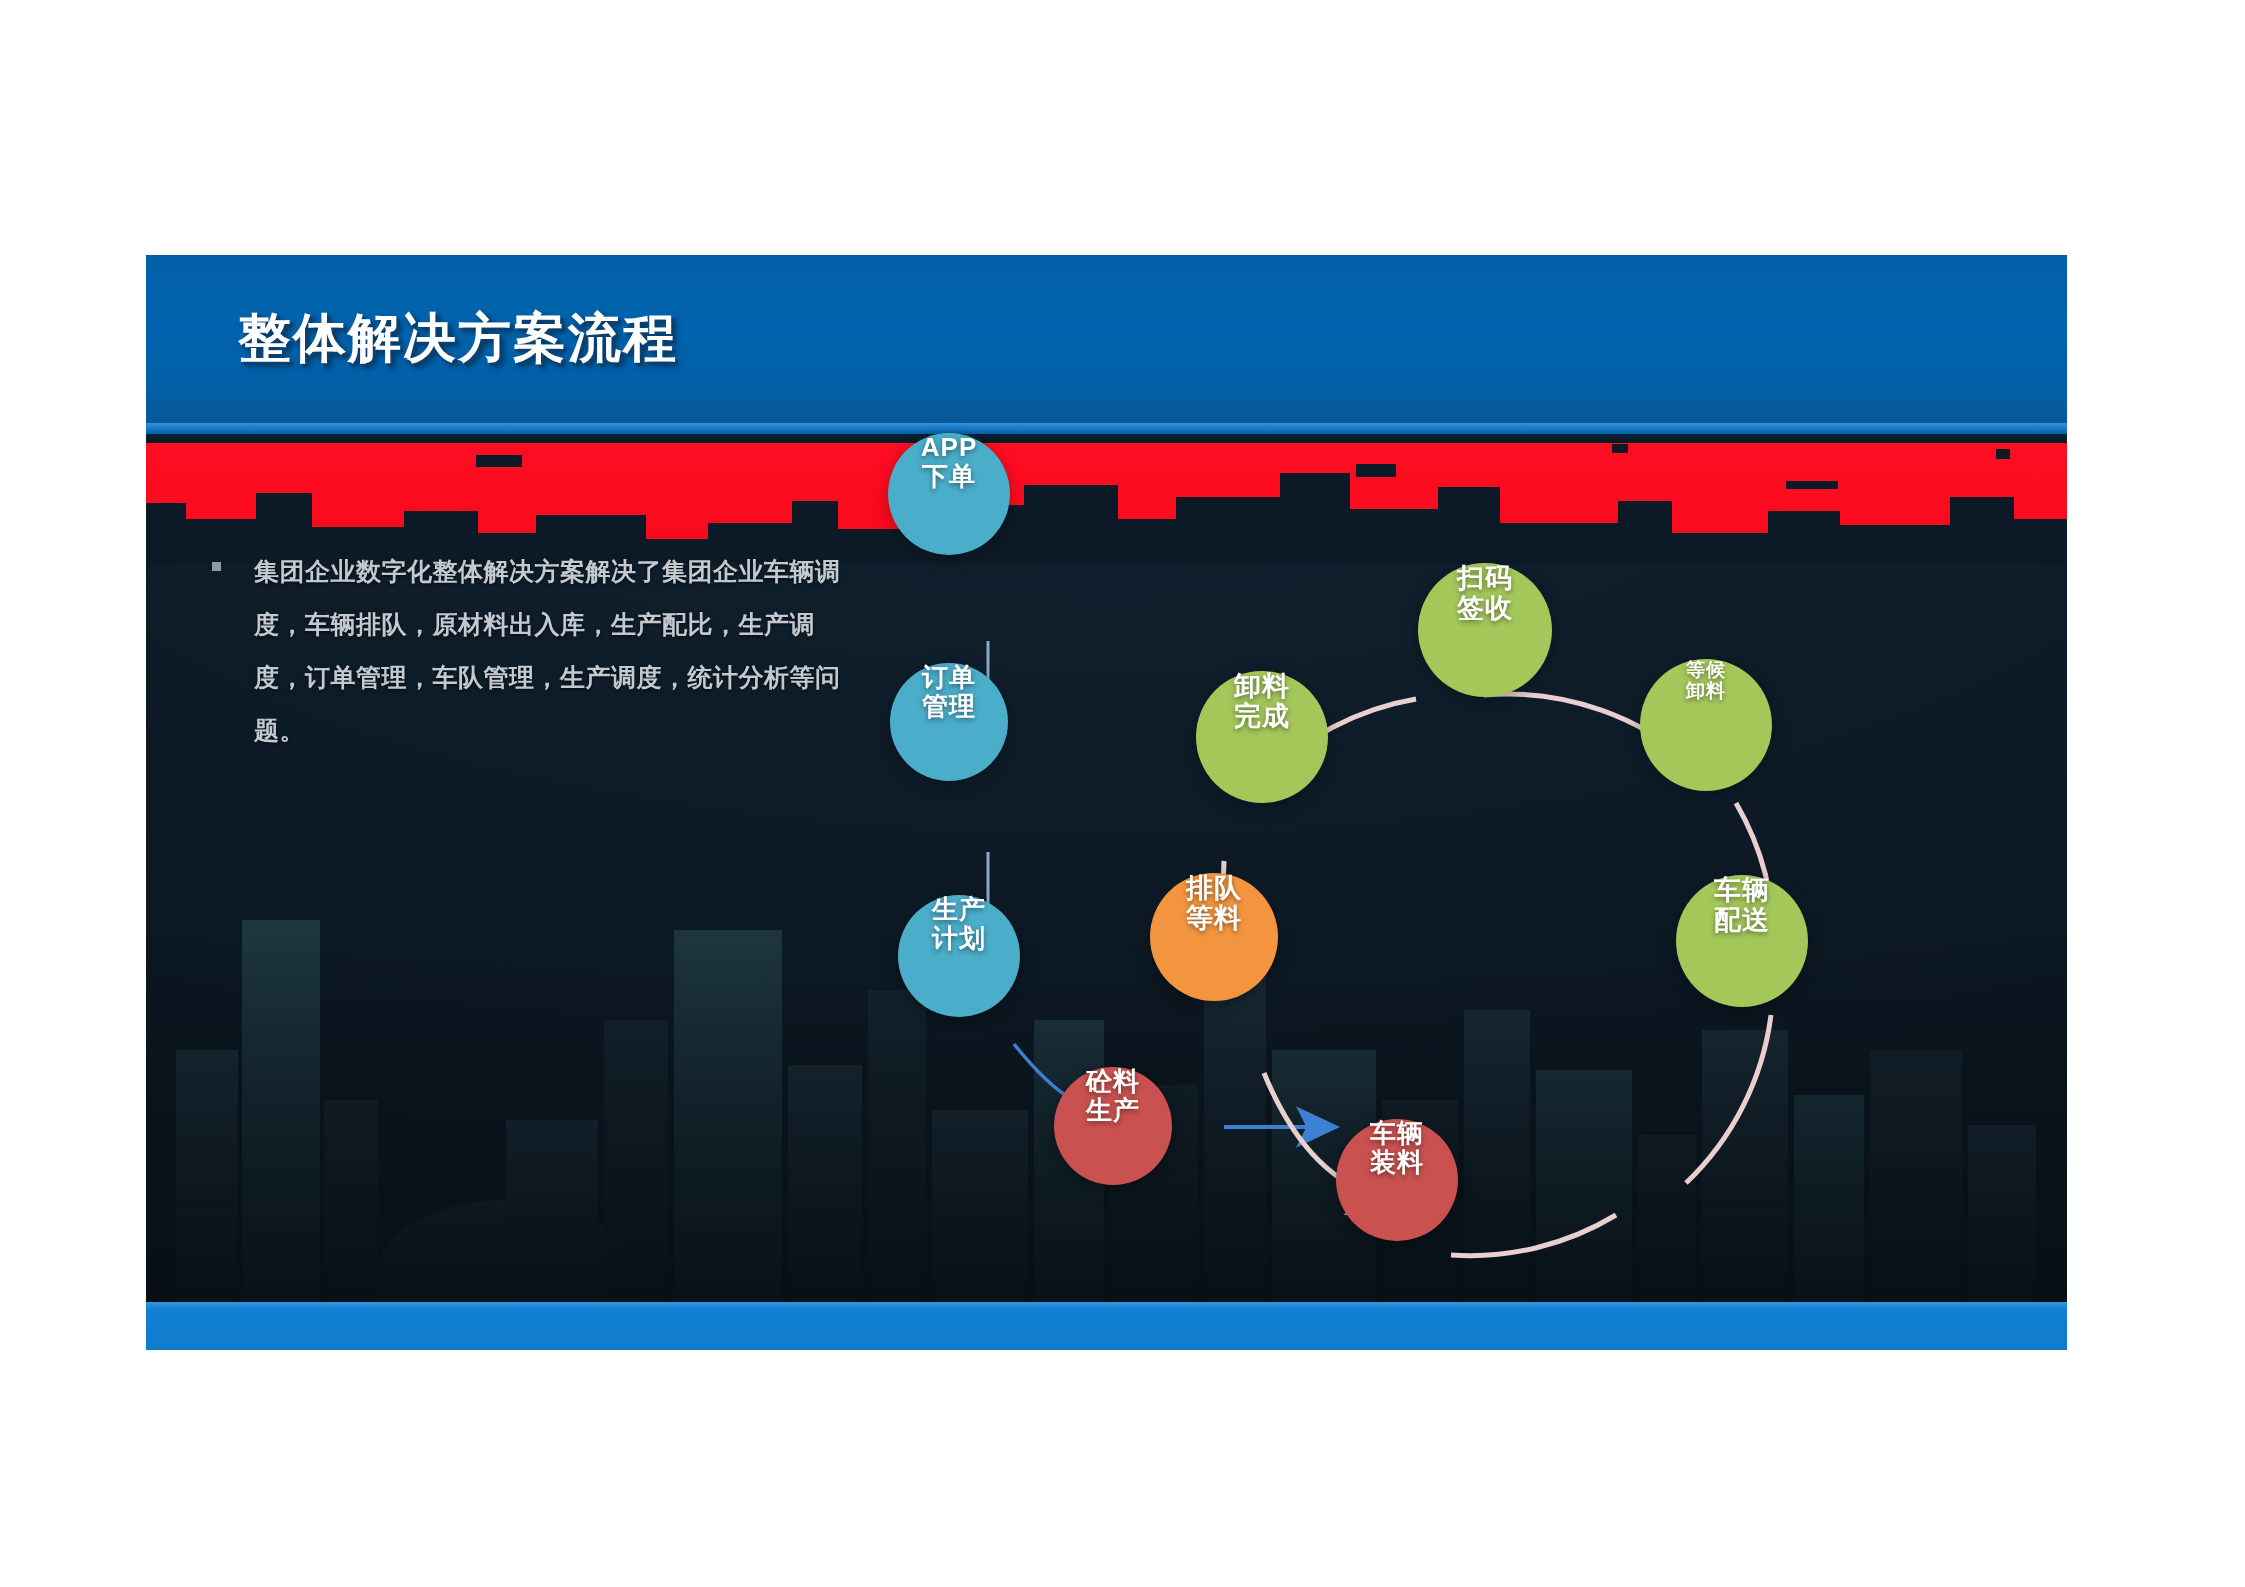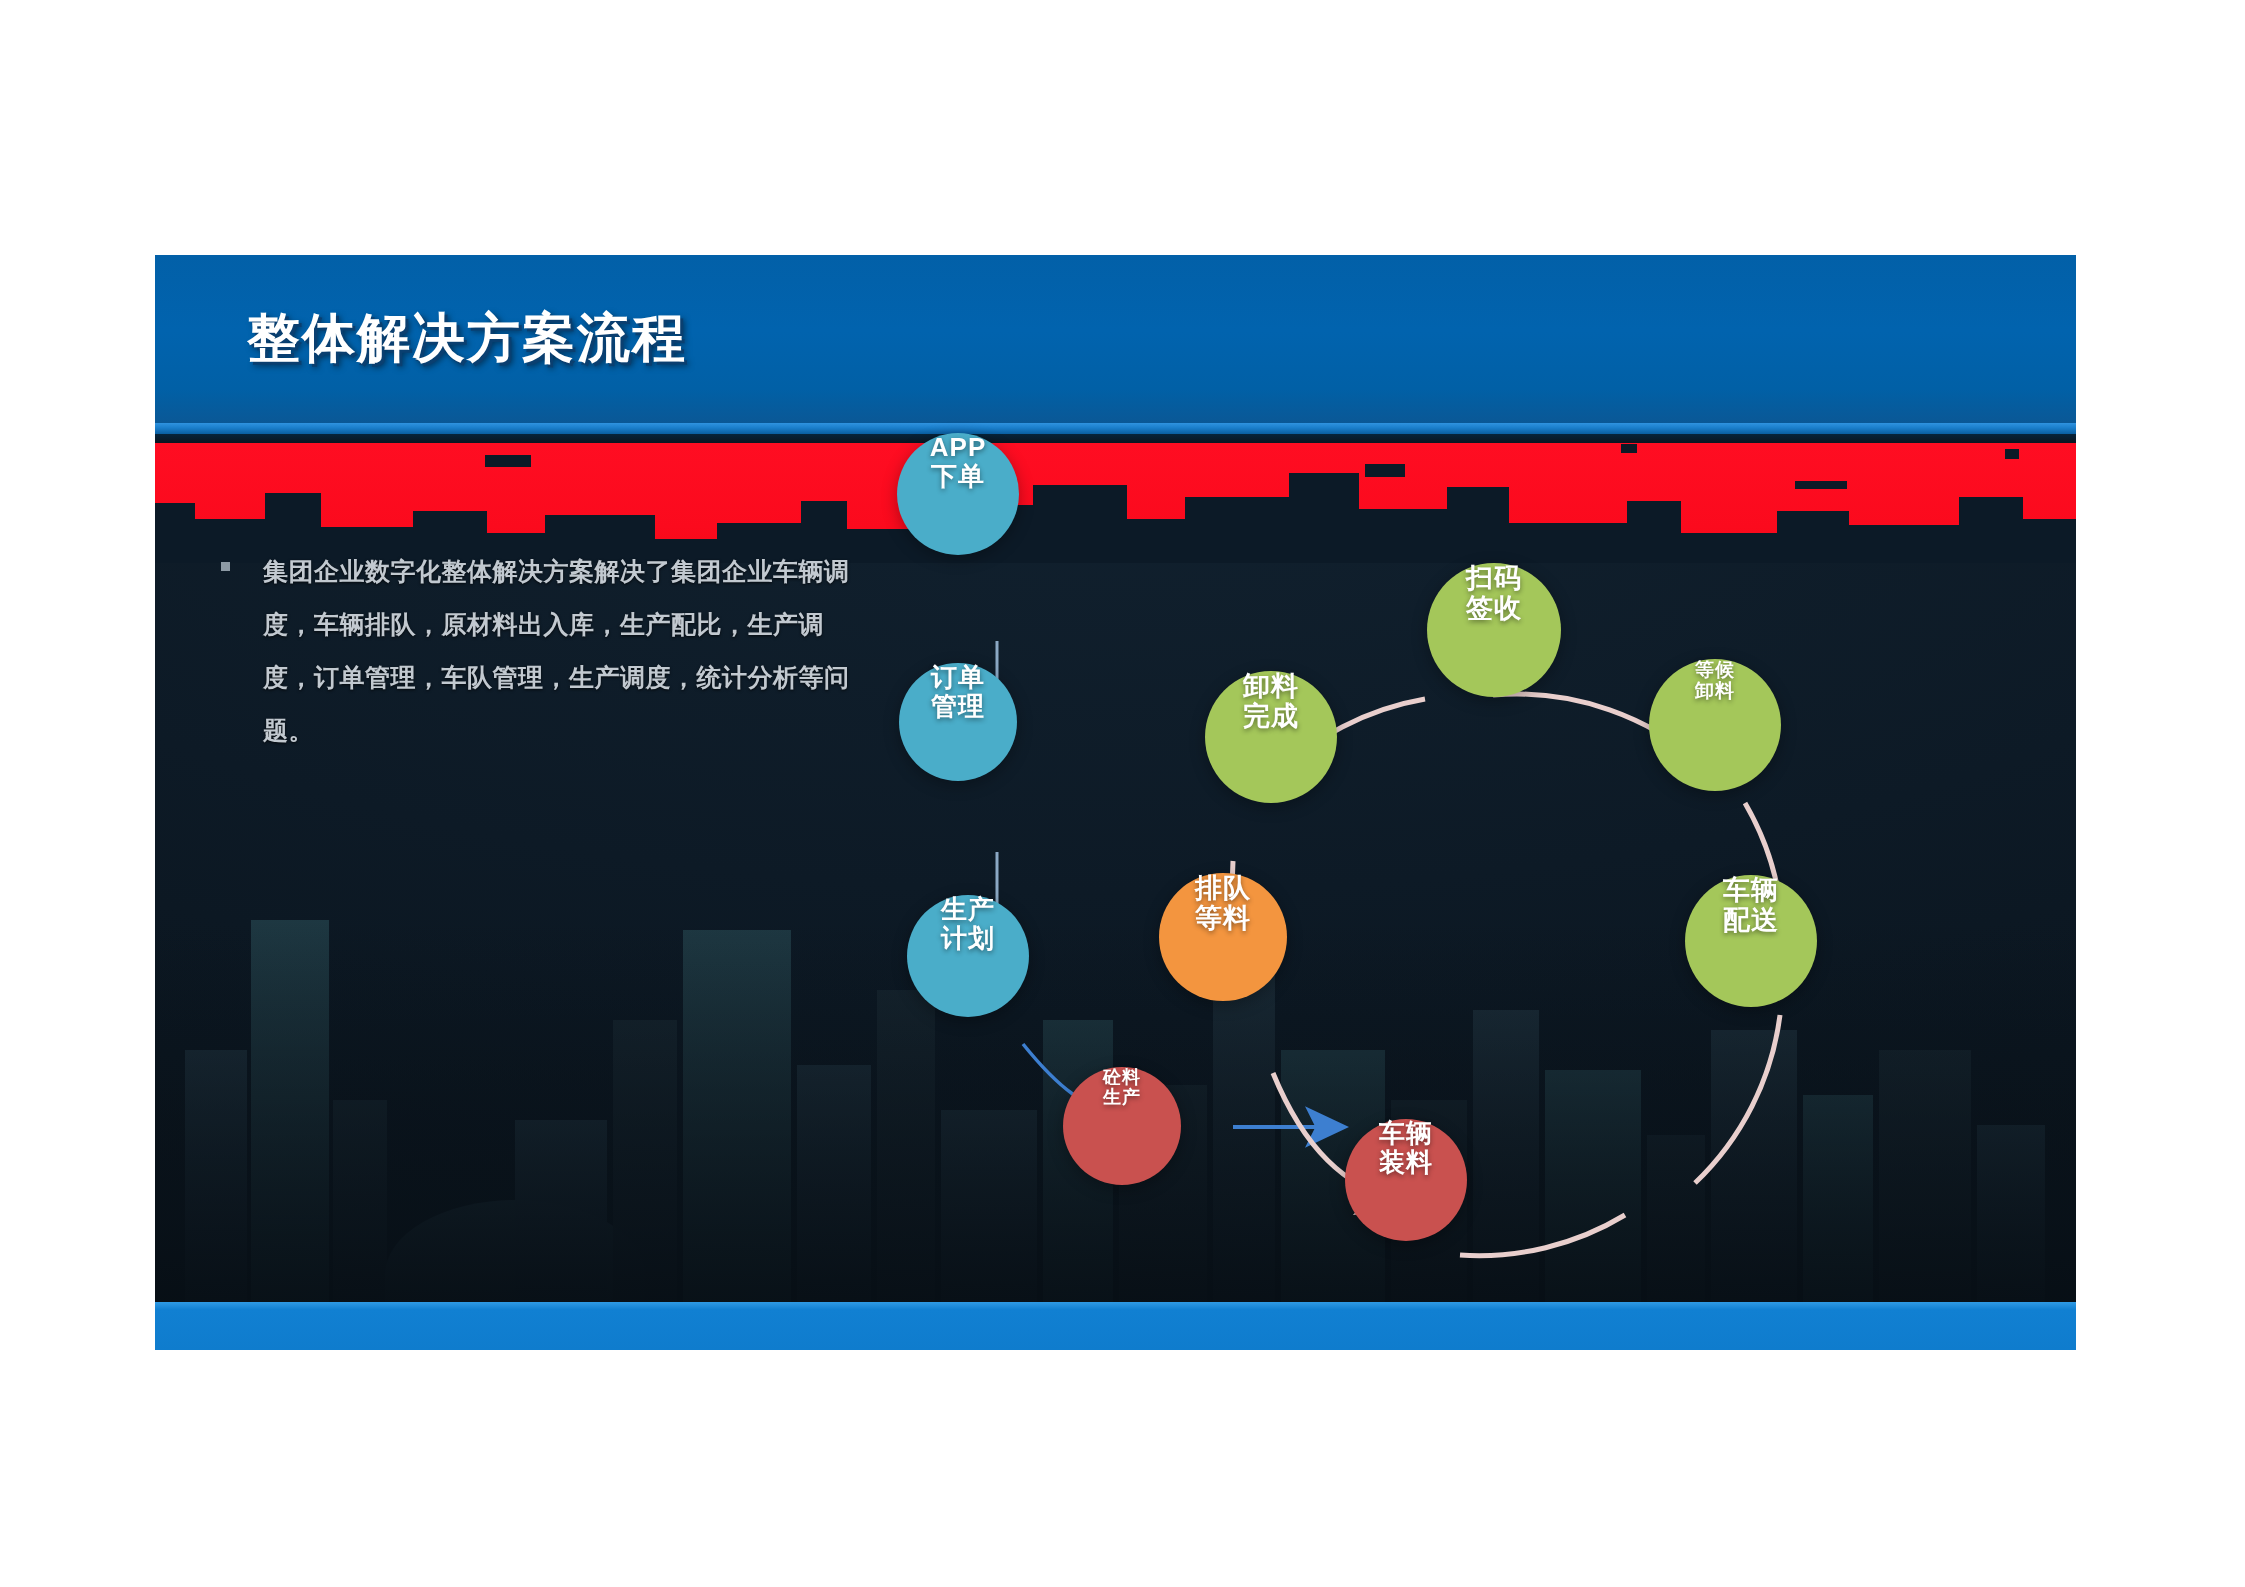--- a/index.html
+++ b/index.html
@@ -2,21 +2,21 @@
 <html><head>
 <meta charset="utf-8">
 <style>
   html,body{margin:0;padding:0;}
   body{
     width:2245px;height:1587px;background:#ffffff;
     font-family:"Liberation Sans","DejaVu Sans",sans-serif;
     overflow:hidden;position:relative;
   }
   .slide{
-    position:absolute;left:155px;top:255px;width:1921px;height:1095px;
+    position:absolute;left:146px;top:255px;width:1921px;height:1095px;
     background:#0b1520;overflow:hidden;
   }
 
   
   .header{
     position:absolute;left:0;top:0;width:100%;height:168px;
     background:linear-gradient(180deg,#0260a8 0%,#0163ae 45%,#0160a6 80%,#0a5896 100%);
   }
   .header-accent{
     position:absolute;left:0;top:168px;width:100%;height:11px;
@@ -216,21 +216,21 @@
           <span>订单</span>
           <span>管理</span>
         </div>
     </div>
     <div class="node n-blue" style="left:752px;top:640px;width:122px;height:122px;font-size:26px;">
       <div>
           <span>生产</span>
           <span>计划</span>
         </div>
     </div>
-    <div class="node n-red" style="left:908px;top:812px;width:118px;height:118px;font-size:18px;">
+    <div class="node n-red" style="left:908px;top:812px;width:118px;height:118px;font-size:26px;">
       <div>
           <span>砼料</span>
           <span>生产</span>
         </div>
     </div>
 
     <div class="node n-red" style="left:1190px;top:864px;width:122px;height:122px;font-size:26px;">
       <div>
           <span>车辆</span>
           <span>装料</span>

